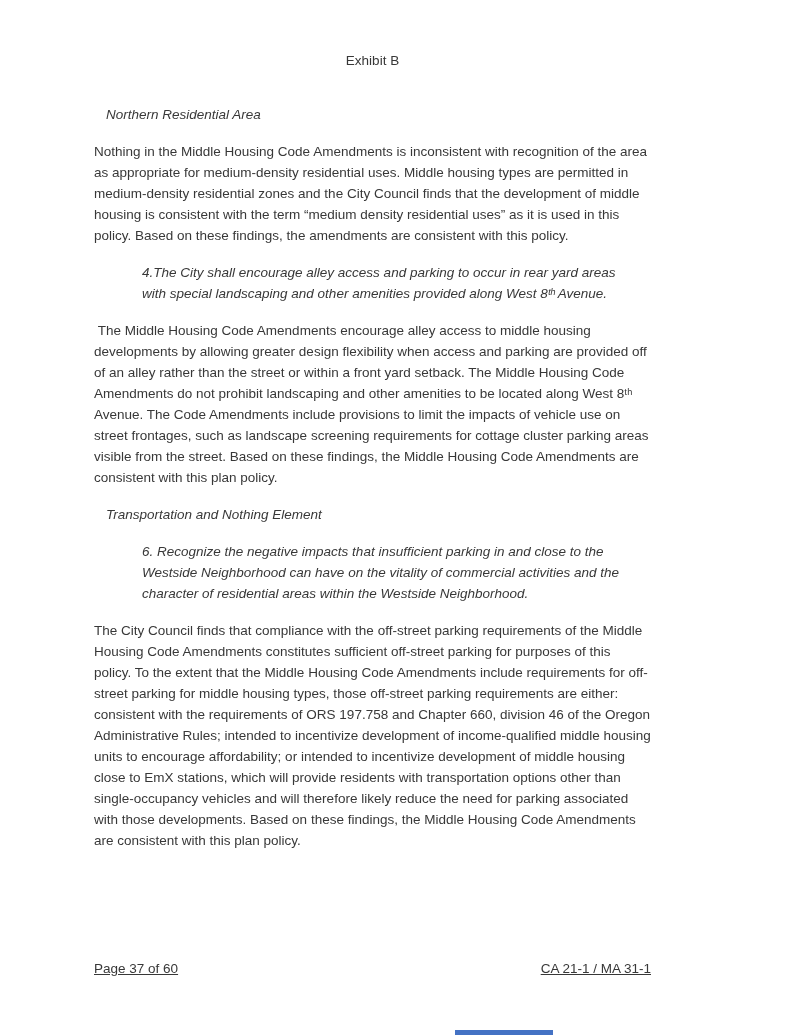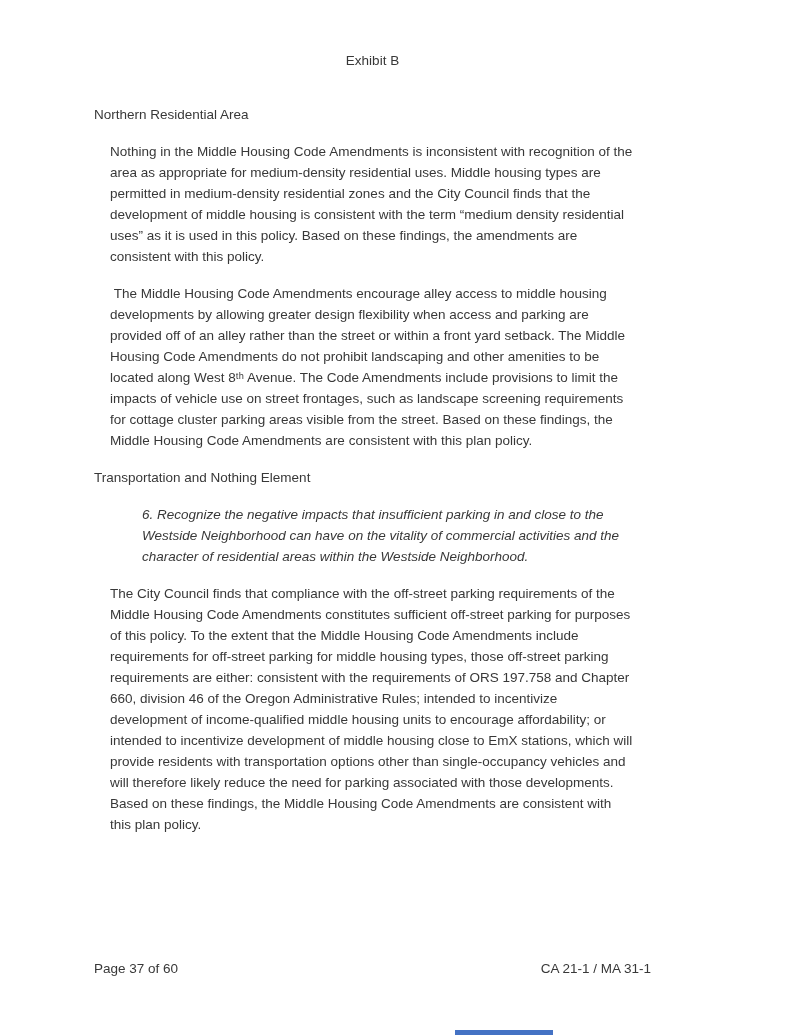--- a/index.html
+++ b/index.html
@@ -22,42 +22,44 @@
     padding: 50px 93px 0 94px;
     font-size: 13.5px;
     line-height: 21px;
   }
   .doc-title {
     text-align: center;
     margin: 0 0 33px 0;
     white-space: pre-wrap;
   }
   .h-italic {
-    margin: 16px 0;
+    font-style: italic;
+    margin: 16px 12px;
     white-space: pre-wrap;
   }
   .quote {
     font-style: italic;
     margin: 16px 0 16px 48px;
     padding-right: 10px;
     white-space: pre-wrap;
   }
   .body-para {
-    margin: 16px 16px;
+    margin: 16px 0;
     white-space: pre-wrap;
   }
   .footer {
     position: absolute;
     left: 94px;
     right: 93px;
     bottom: 56px;
     display: flex;
     justify-content: space-between;
     font-size: 13.5px;
     line-height: 21px;
+    text-decoration: underline;
   }
   .blue-bar {
     position: absolute;
     left: 455px;
     bottom: 0;
     width: 98px;
     height: 5px;
     background: #4472c4;
   }
 </style>
@@ -66,20 +68,21 @@
 
 <div class="page">
   <div class="content">
     <div class="doc-title">Exhibit B</div>
 
     <p class="h-italic">Northern Residential Area</p>
 
 
     <p class="body-para">Nothing in the Middle Housing Code Amendments is inconsistent with recognition of the area as appropriate for medium-density residential uses. Middle housing types are permitted in medium-density residential zones and the City Council finds that the development of middle housing is consistent with the term “medium density residential uses” as it is used in this policy. Based on these findings, the amendments are consistent with this policy.</p>
 
+    <p class="quote">4.The City shall encourage alley access and parking to occur in rear yard areas with special landscaping and other amenities provided along West 8ᵗʰ Avenue.</p>
 
     <p class="body-para"> The Middle Housing Code Amendments encourage alley access to middle housing developments by allowing greater design flexibility when access and parking are provided off of an alley rather than the street or within a front yard setback. The Middle Housing Code Amendments do not prohibit landscaping and other amenities to be located along West 8ᵗʰ Avenue. The Code Amendments include provisions to limit the impacts of vehicle use on street frontages, such as landscape screening requirements for cottage cluster parking areas visible from the street. Based on these findings, the Middle Housing Code Amendments are consistent with this plan policy.</p>
 
     <p class="h-italic">Transportation and Nothing Element</p>
 
     <p class="quote">6. Recognize the negative impacts that insufficient parking in and close to the Westside Neighborhood can have on the vitality of commercial activities and the character of residential areas within the Westside Neighborhood.</p>
 
     <p class="body-para">The City Council finds that compliance with the off-street parking requirements of the Middle Housing Code Amendments constitutes sufficient off-street parking for purposes of this policy. To the extent that the Middle Housing Code Amendments include requirements for off-street parking for middle housing types, those off-street parking requirements are either: consistent with the requirements of ORS 197.758 and Chapter 660, division 46 of the Oregon Administrative Rules; intended to incentivize development of income-qualified middle housing units to encourage affordability; or intended to incentivize development of middle housing close to EmX stations, which will provide residents with transportation options other than single-occupancy vehicles and will therefore likely reduce the need for parking associated with those developments. Based on these findings, the Middle Housing Code Amendments are consistent with this plan policy.</p>
   </div>
 

